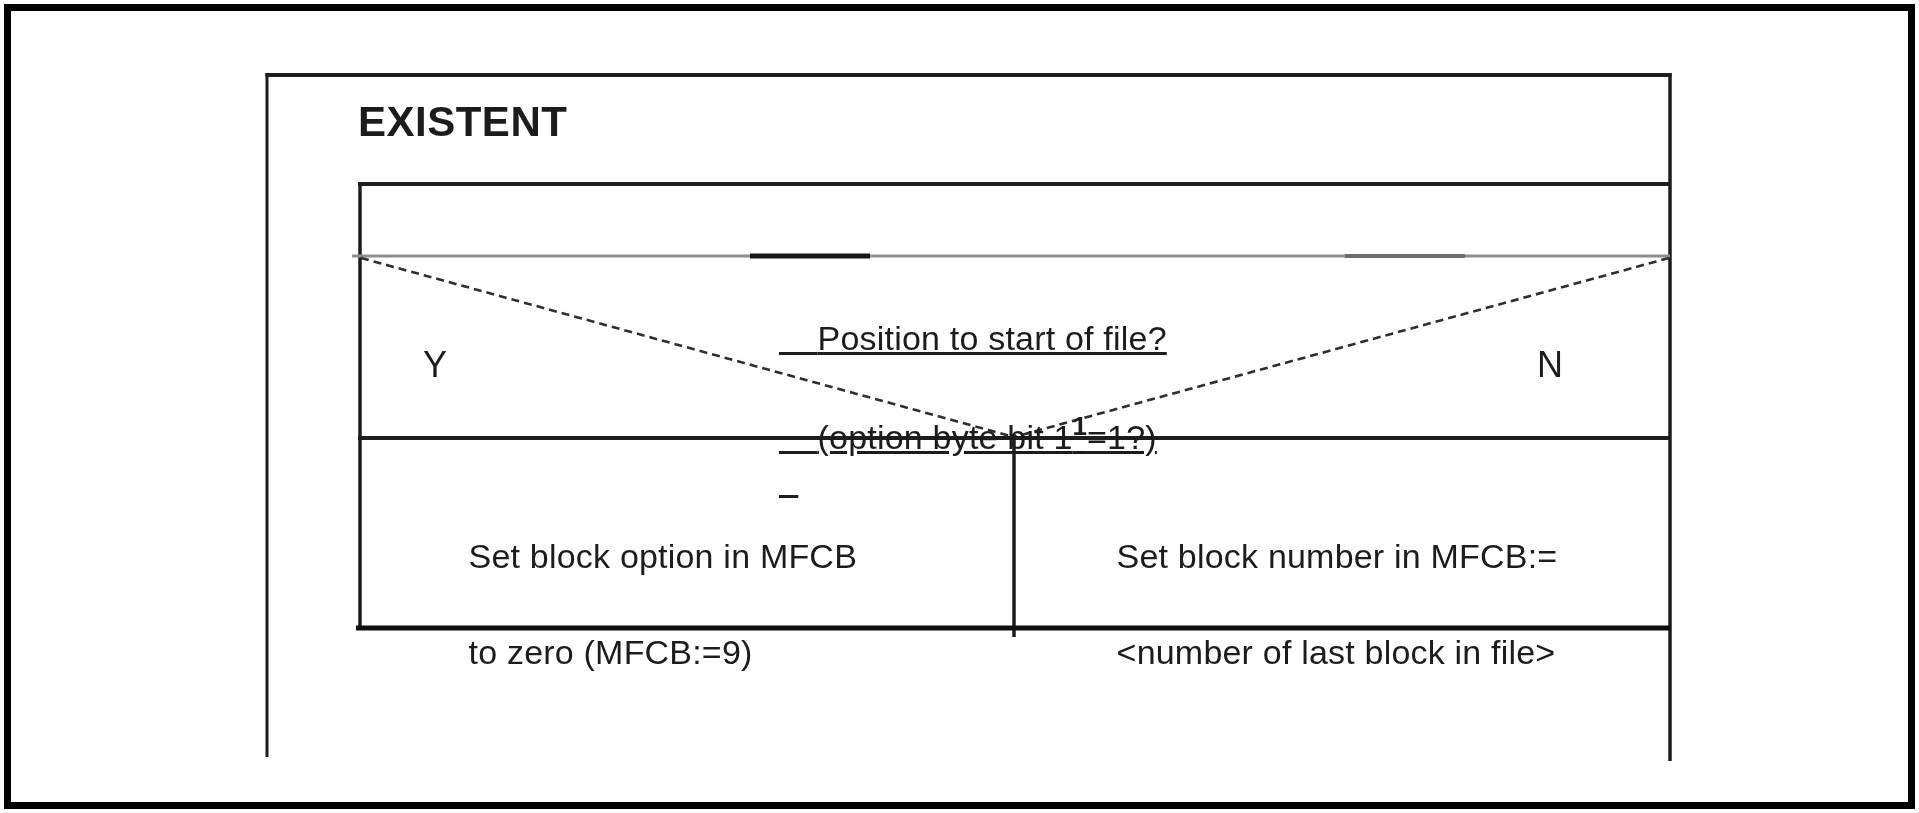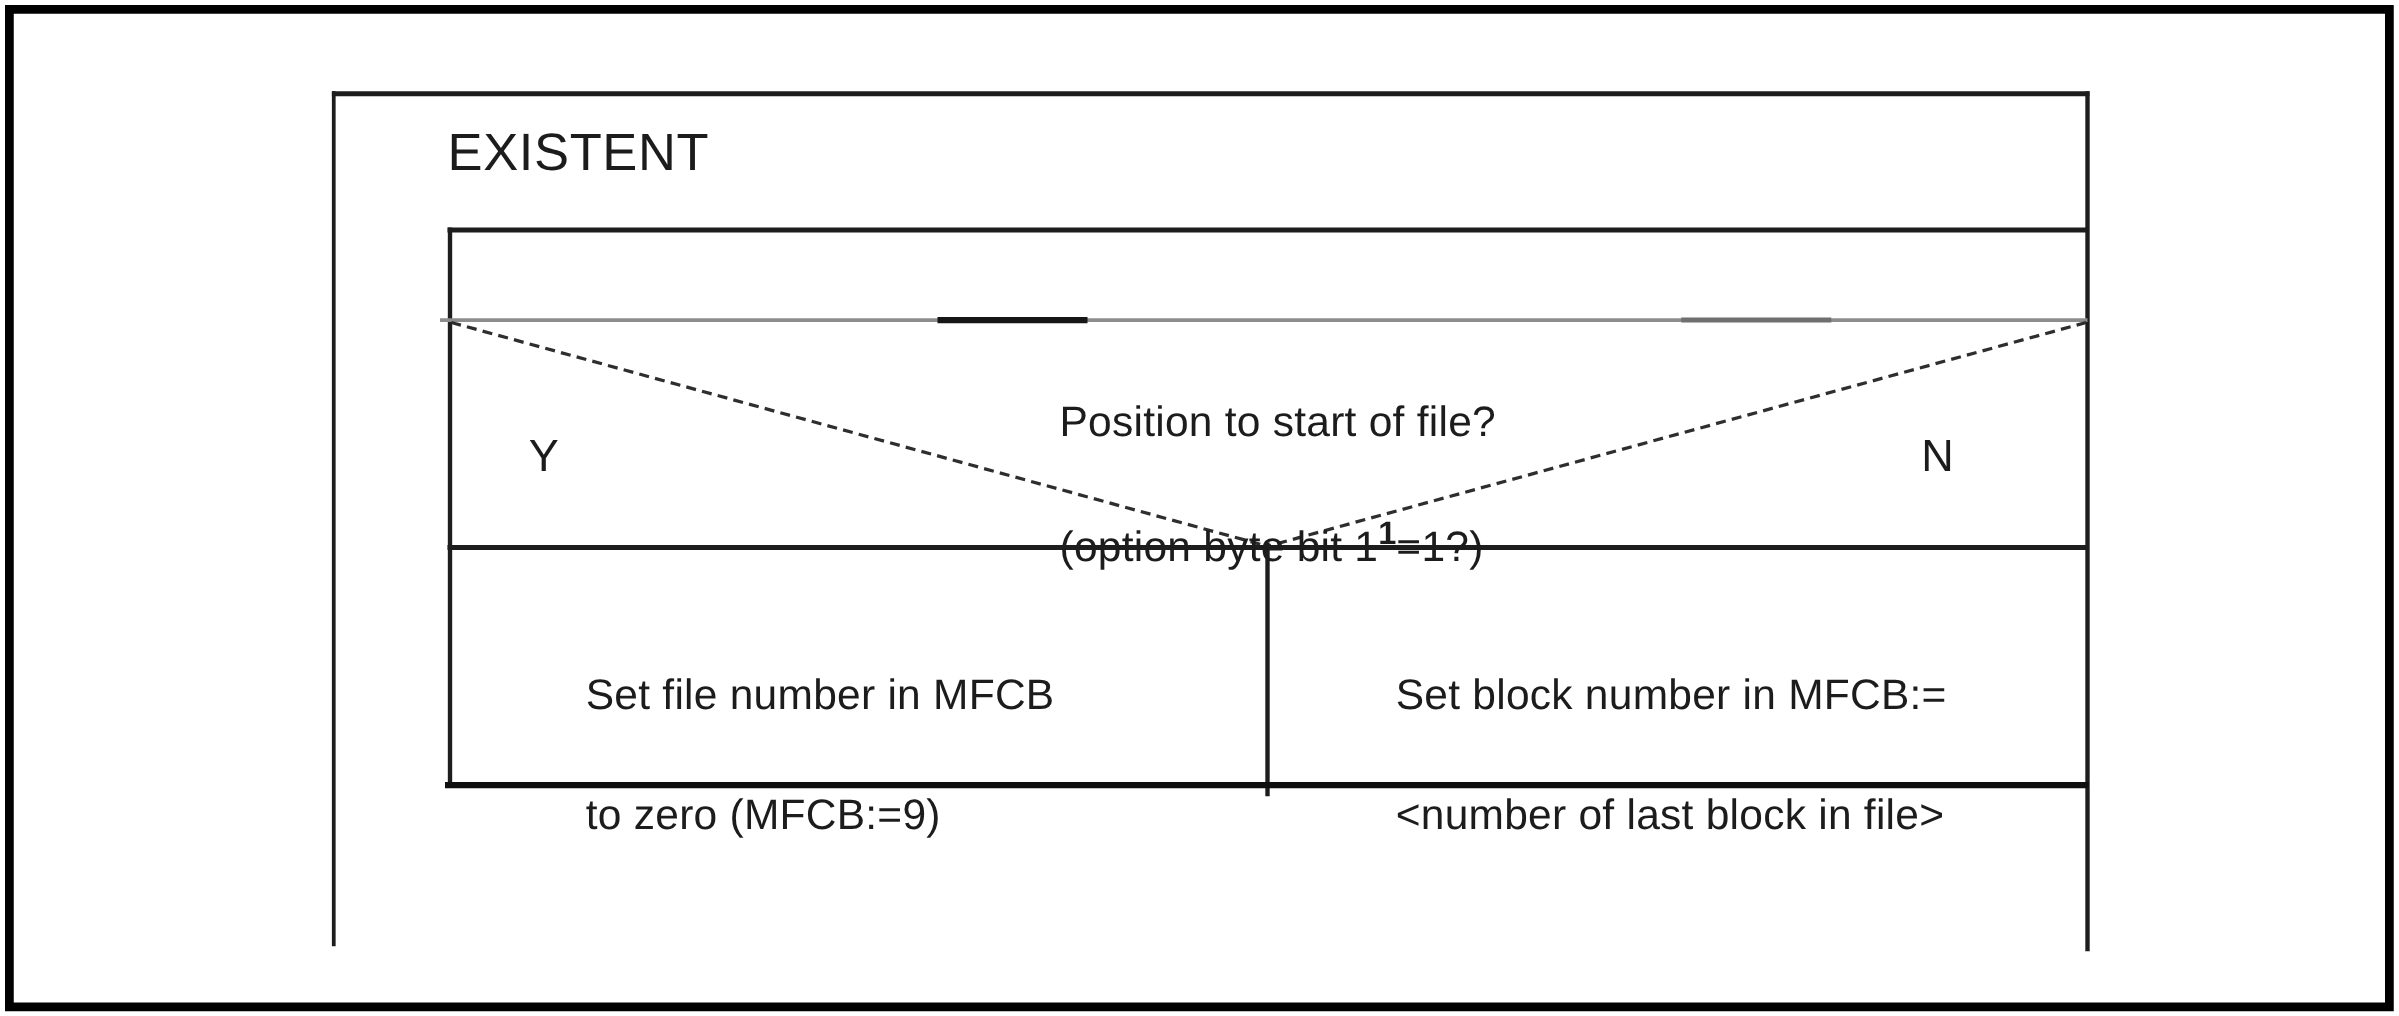--- a/index.html
+++ b/index.html
@@ -31,21 +31,21 @@
   .txt {
     position: absolute;
     color: #1c1c1c;
     font-size: 34px;
     line-height: 44px;
     white-space: pre;
     letter-spacing: 0.2px;
   }
   .title {
     font-size: 42px;
-    font-weight: normal;
+    font-weight: bold;
     line-height: 42px;
     letter-spacing: 0.5px;
   }
   .cell-text { line-height: 48px; }
   .branch-label { font-size: 36px; line-height: 36px; }
   .sup {
     font-size: 26px;
     font-weight: bold;
     vertical-align: 14px;
     letter-spacing: 0;
@@ -77,30 +77,30 @@
     <line x1="358" y1="438" x2="1670" y2="438" stroke="#1d1d1d" stroke-width="4"></line>
 
     <line x1="1014" y1="434" x2="1014" y2="637" stroke="#1d1d1d" stroke-width="3.5"></line>
 
     <line x1="356" y1="628" x2="1671" y2="628" stroke="#0f0f0f" stroke-width="5"></line>
   </svg>
 
   <div class="txt title" style="left:358px; top:101px;">EXISTENT</div>
 
 
-  <div class="txt" style="left:809px; top:272px;">
+  <div class="txt" style="left:779px; top:272px;text-decoration:underline;">
     <span>Position to start of file?</span><br>
     <span>(option byte bit 1</span><span class="sup">1</span><span>=1?)</span>
   </div>
 
   <div class="txt branch-label" style="left:423px; top:347px;">Y</div>
   <div class="txt branch-label" style="left:1537px; top:347px;">N</div>
 
   <div class="txt cell-text" style="left:430px; top:484px;">
-    <span>Set file number in MFCB</span><br>
+    <span>Set block option in MFCB</span><br>
     <span>to zero (MFCB:=9)</span>
   </div>
 
   <div class="txt cell-text" style="left:1078px; top:484px;">
     <span>Set block number in MFCB:=</span><br>
     <span>&lt;number of last block in file&gt;</span>
   </div>
 
 </div>
 

